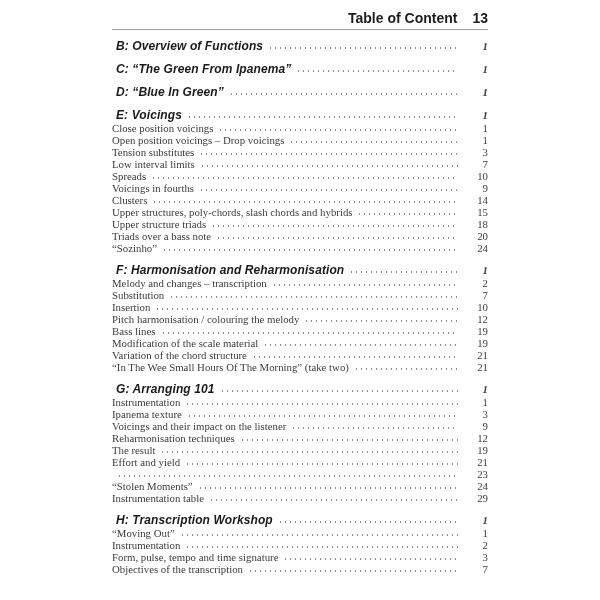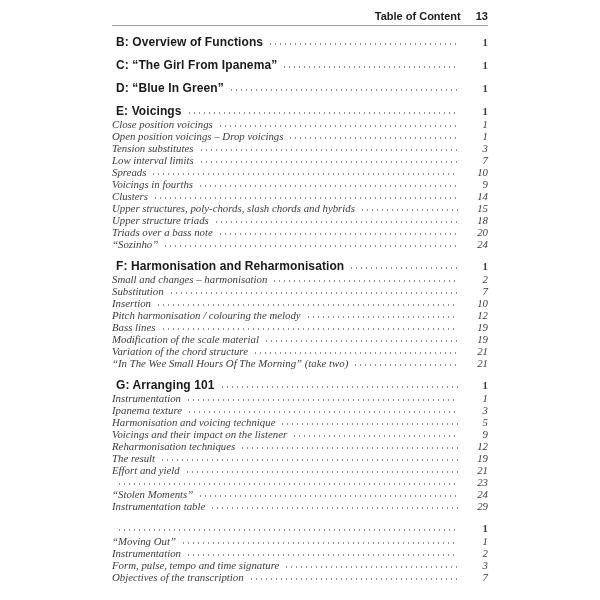--- a/index.html
+++ b/index.html
@@ -16,21 +16,21 @@
     background: #ffffff;
     overflow: hidden;
   }
   .header {
     display: flex;
     justify-content: flex-end;
     align-items: baseline;
     gap: 15px;
     font-family: "Liberation Sans", sans-serif;
     font-weight: 700;
-    font-size: 11px;
+    font-size: 14px;
     color: #1c1c1c;
     border-bottom: 1.5px solid #9b9b9b;
     padding-bottom: 3px;
   }
   .toc-list { }
   .row {
     display: flex;
     align-items: baseline;
   }
   .row .title { white-space: nowrap; }
@@ -50,45 +50,45 @@
     font-size: 10.8px;
     color: #3c3c3c;
   }
   .row.chapter {
     margin-top: 10px;
     line-height: 13px;
     font-family: "Liberation Sans", sans-serif;
     font-weight: 700;
     font-size: 12px;
     color: #1a1a1a;
+    font-style: italic;
   }
   .row.chapter .title { padding-left: 4px; letter-spacing: 0.1px; }
   .row.sub {
     line-height: 12px;
     font-size: 10.8px;
     color: #3c3c3c;
-    font-style: italic;
   }
 </style>
 </head>
 <body>
 
 <div class="page">
   <div class="header">
     <span>Table of Content</span>
     <span>13</span>
   </div>
   <div class="toc-list" id="toc-list">
       <div class="row chapter">
         <span class="title">B: Overview of Functions</span>
         <span class="leader"></span>
         <span class="pagenum">1</span>
       </div>
       <div class="row chapter">
-        <span class="title">C: “The Girl From Ipanema”</span>
+        <span class="title">C: “The Green From Ipanema”</span>
         <span class="leader"></span>
         <span class="pagenum">1</span>
       </div>
       <div class="row chapter">
         <span class="title">D: “Blue In Green”</span>
         <span class="leader"></span>
         <span class="pagenum">1</span>
       </div>
       <div class="row chapter">
         <span class="title">E: Voicings</span>
@@ -149,21 +149,21 @@
         <span class="title">“Sozinho”</span>
         <span class="leader"></span>
         <span class="pagenum">24</span>
       </div>
       <div class="row chapter">
         <span class="title">F: Harmonisation and Reharmonisation</span>
         <span class="leader"></span>
         <span class="pagenum">1</span>
       </div>
       <div class="row sub">
-        <span class="title">Small and changes – harmonisation</span>
+        <span class="title">Melody and changes – transcription</span>
         <span class="leader"></span>
         <span class="pagenum">2</span>
       </div>
       <div class="row sub">
         <span class="title">Substitution</span>
         <span class="leader"></span>
         <span class="pagenum">7</span>
       </div>
       <div class="row sub">
         <span class="title">Insertion</span>
@@ -204,25 +204,20 @@
         <span class="title">Instrumentation</span>
         <span class="leader"></span>
         <span class="pagenum">1</span>
       </div>
       <div class="row sub">
         <span class="title">Ipanema texture</span>
         <span class="leader"></span>
         <span class="pagenum">3</span>
       </div>
       <div class="row sub">
-        <span class="title">Harmonisation and voicing technique</span>
-        <span class="leader"></span>
-        <span class="pagenum">5</span>
-      </div>
-      <div class="row sub">
         <span class="title">Voicings and their impact on the listener</span>
         <span class="leader"></span>
         <span class="pagenum">9</span>
       </div>
       <div class="row sub">
         <span class="title">Reharmonisation techniques</span>
         <span class="leader"></span>
         <span class="pagenum">12</span>
       </div>
       <div class="row sub">
@@ -243,20 +238,21 @@
         <span class="title">“Stolen Moments”</span>
         <span class="leader"></span>
         <span class="pagenum">24</span>
       </div>
       <div class="row sub">
         <span class="title">Instrumentation table</span>
         <span class="leader"></span>
         <span class="pagenum">29</span>
       </div>
       <div class="row chapter">
+        <span class="title">H: Transcription Workshop</span>
         <span class="leader"></span>
         <span class="pagenum">1</span>
       </div>
       <div class="row sub">
         <span class="title">“Moving Out”</span>
         <span class="leader"></span>
         <span class="pagenum">1</span>
       </div>
       <div class="row sub">
         <span class="title">Instrumentation</span>

